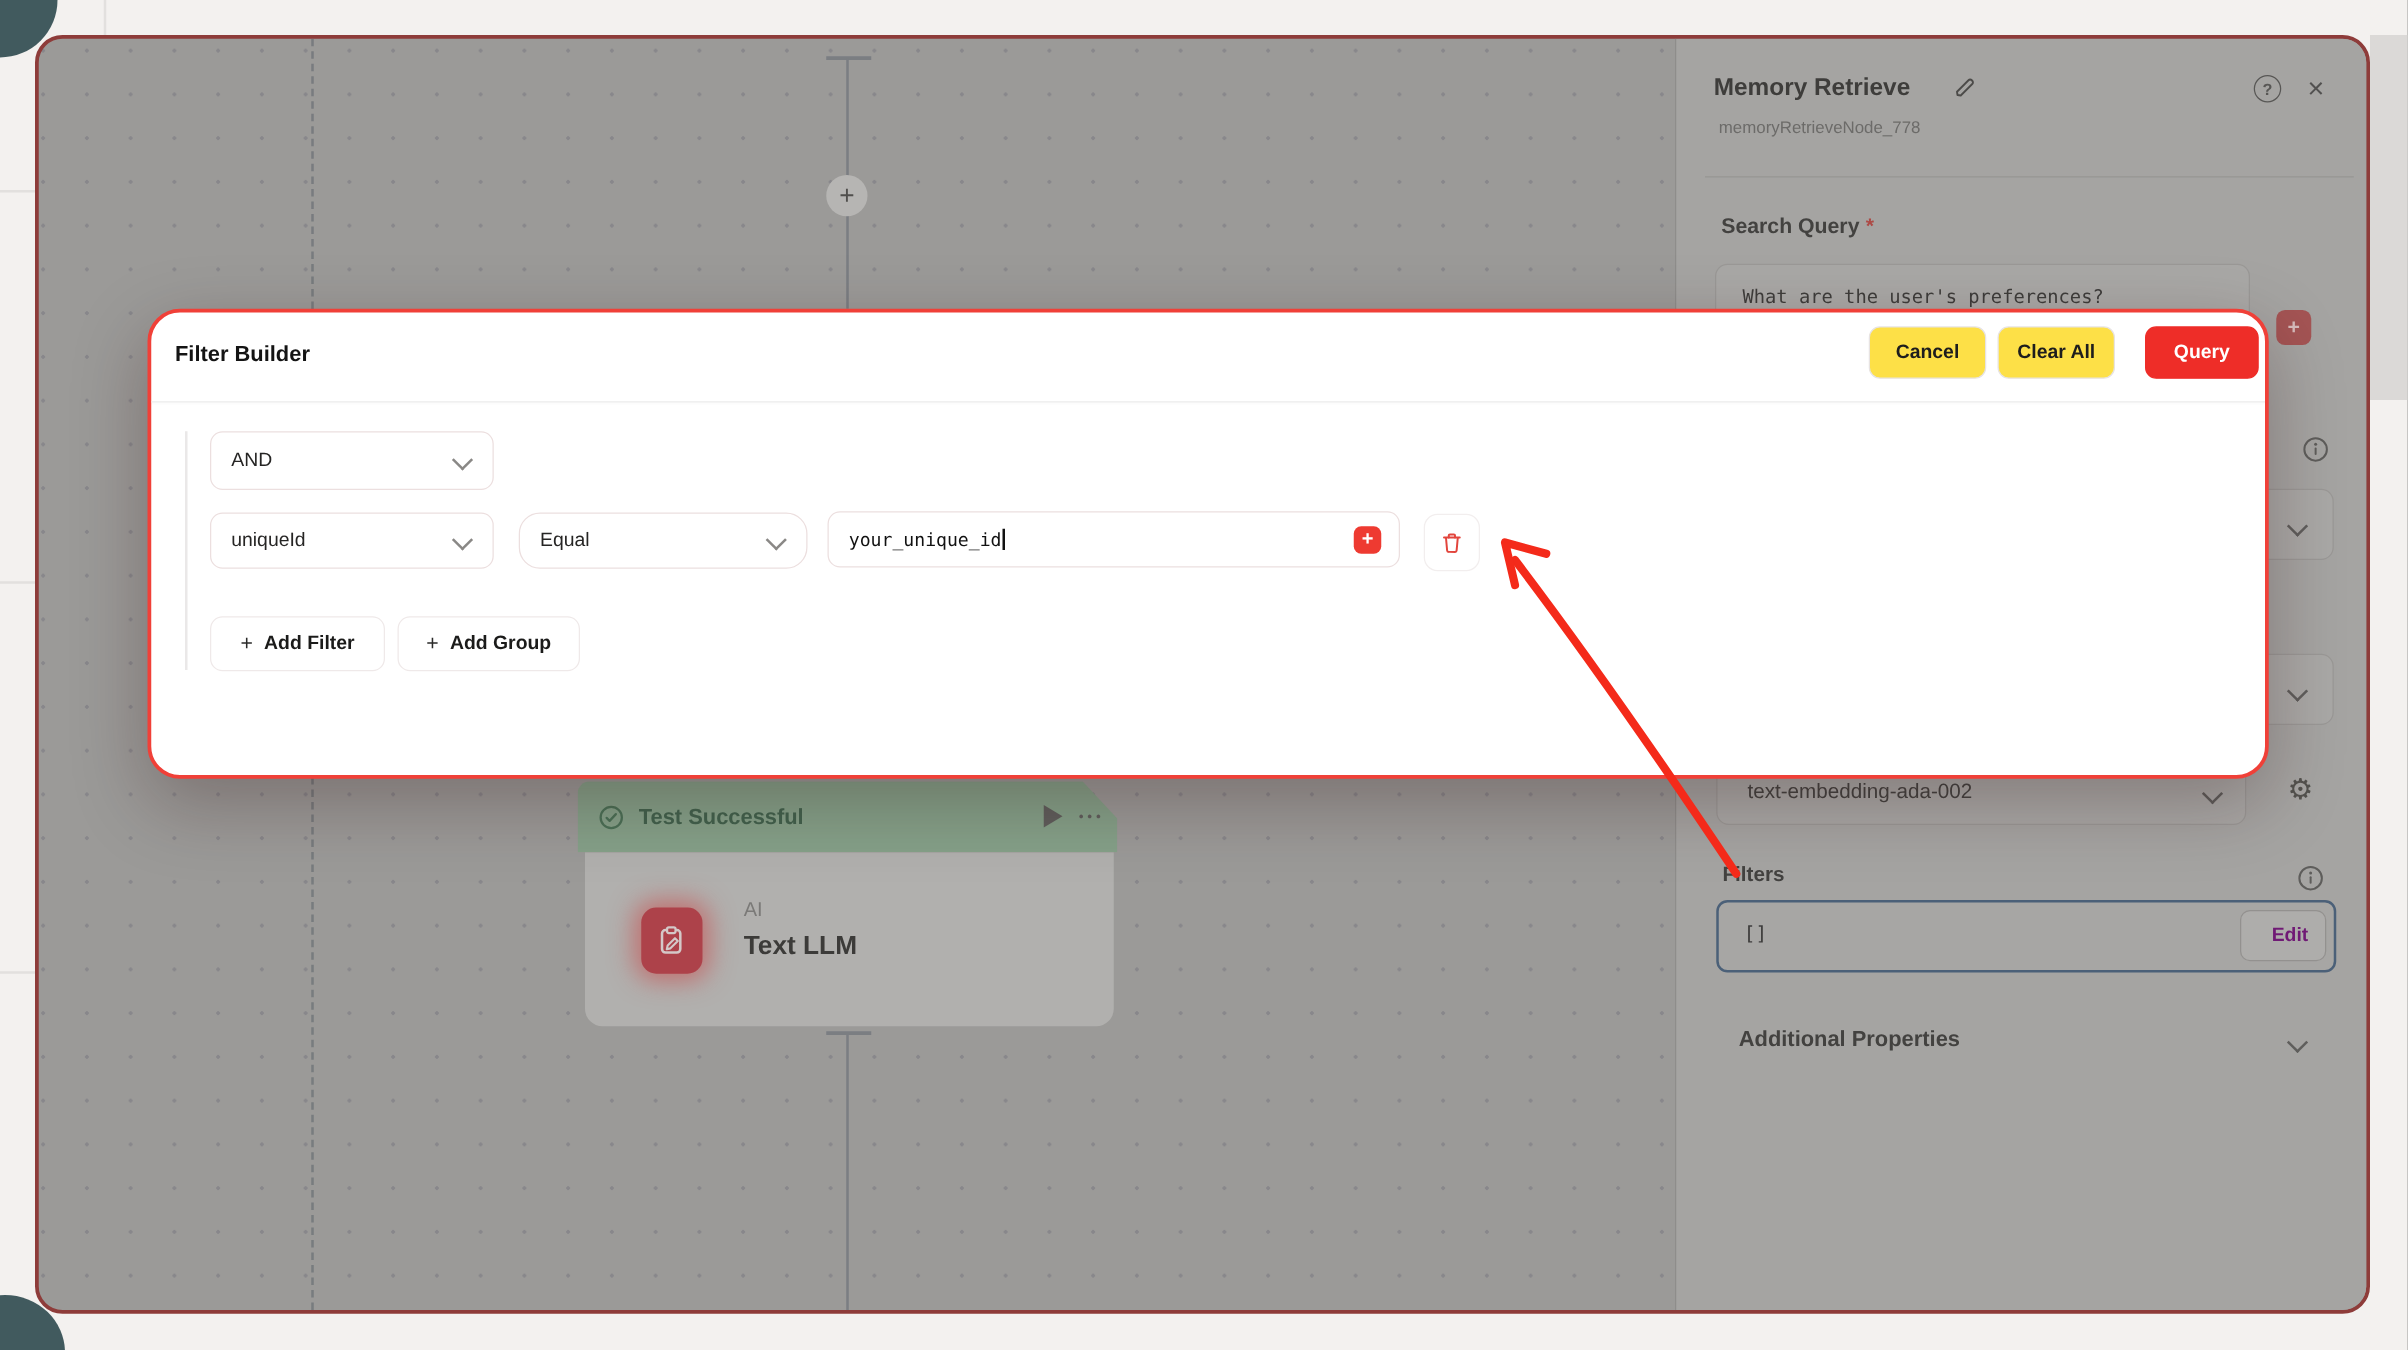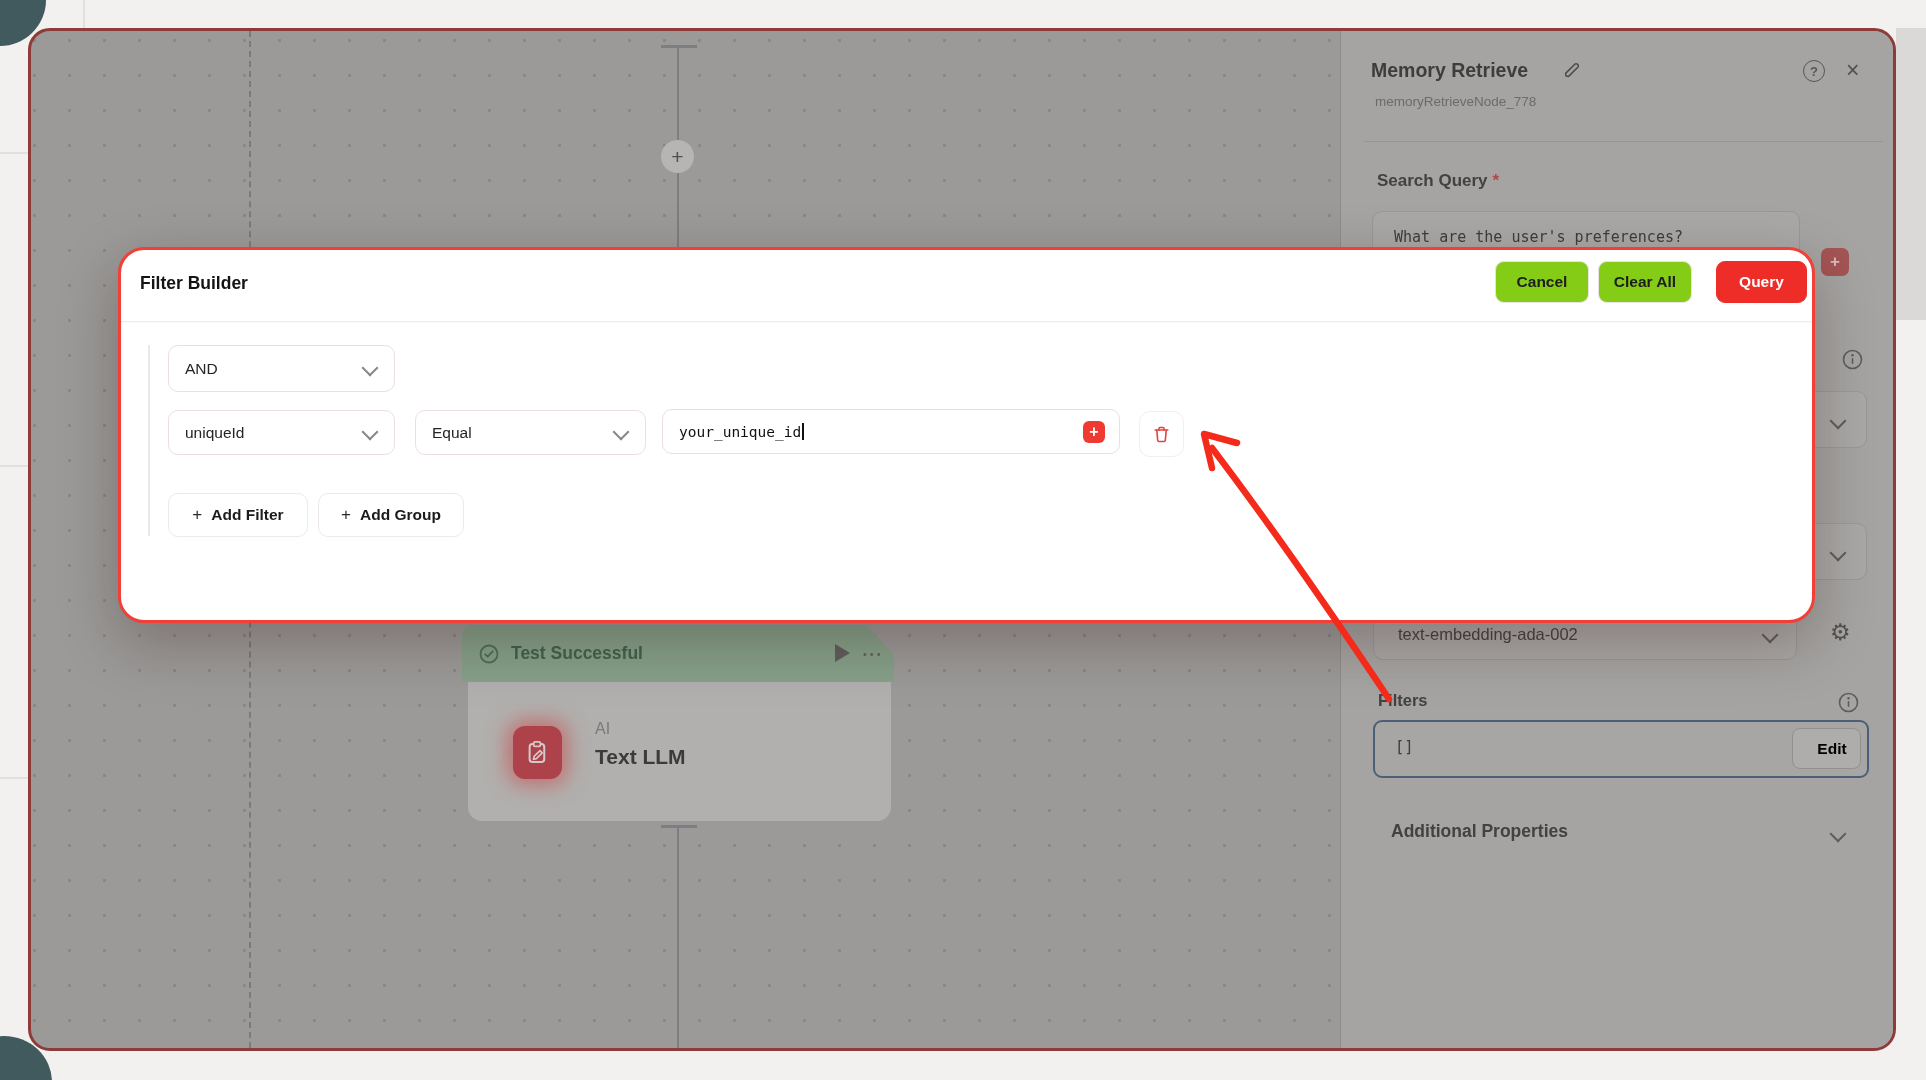--- a/index.html
+++ b/index.html
@@ -70,32 +70,32 @@
     color:#d7bcbc;display:flex;align-items:center;justify-content:center;font-size:17px;font-weight:700;
   }
   .circle-ico{position:absolute;width:22px;height:22px;border-radius:50%;border:1.6px solid #585755;box-sizing:border-box;
     display:flex;align-items:center;justify-content:center;color:#585755;font-size:13px;font-weight:600;}
   .x-ico{position:absolute;color:#525150;font-size:23px;line-height:20px;font-weight:400;}
   .gear{position:absolute;font-family:"DejaVu Sans", sans-serif;color:#53524e;font-size:23px;}
   .filters-box{position:absolute;left:32px;top:689px;width:496px;height:58px;background:#a7a6a4;
     border:2px solid #4b6078;border-radius:9px;box-sizing:border-box;}
   .edit-btn{position:absolute;left:417px;top:6px;width:69px;height:41px;background:#aeadab;border:1px solid #93918f;
     border-radius:8px;box-sizing:border-box;display:flex;align-items:center;justify-content:center;
-    color:#000000;font-size:15.5px;font-weight:600;padding-left:11px;}
+    color:#701a75;font-size:15.5px;font-weight:600;padding-left:11px;}
   .addprop{position:absolute;left:50px;top:790px;color:#434240;font-size:17.5px;font-weight:700;}
 
   
   #modal{
     position:absolute;left:87px;top:216px;width:1697px;height:376px;background:#ffffff;
     border:3px solid #f04038;border-radius:26px;box-sizing:border-box;
     box-shadow:0 20px 60px rgba(40,10,10,.28);
   }
   .m-title{position:absolute;left:19px;top:23px;color:#141414;font-size:17.5px;font-weight:700;}
   .m-divider{position:absolute;left:0;top:71px;width:100%;height:1px;background:#ececec;box-shadow:0 1px 2px rgba(0,0,0,.04);}
-  .m-btn{position:absolute;top:11px;height:42px;background:#84cc16;border:1px solid #e7e3e3;border-radius:9px;
+  .m-btn{position:absolute;top:11px;height:42px;background:#fde047;border:1px solid #e7e3e3;border-radius:9px;
     box-sizing:border-box;display:flex;align-items:center;justify-content:center;
     color:#1d1d1d;font-size:15.5px;font-weight:600;}
   .m-btn.save{background:#ee2d28;border-color:#ee2d28;color:#fff;}
   .group-line{position:absolute;left:27px;top:95px;width:2px;height:191px;background:#eae8e8;}
   .m-sel{position:absolute;background:#fff;border:1.5px solid #ecdfdf;border-radius:10px;box-sizing:border-box;}
   .m-sel .lbl{position:absolute;left:16px;top:50%;transform:translateY(-50%);color:#262524;font-size:15.5px;}
   .m-sel .chev{border-color:#8a8886;position:absolute;right:18px;top:50%;margin-top:-7px;}
   .m-input{position:absolute;left:541px;top:159px;width:458px;height:45px;background:#fff;
     border:1.5px solid #ecdfdf;border-radius:10px;box-sizing:border-box;}
   .m-input .val{position:absolute;left:16px;top:13px;color:#111;font-size:14.5px;}
@@ -216,21 +216,21 @@
 
     <div class="m-sel" style="left:47px;top:95px;width:227px;height:47px;">
       <span class="lbl">AND</span>
       <span class="chev"></span>
     </div>
 
     <div class="m-sel" style="left:47px;top:160px;width:227px;height:45px;">
       <span class="lbl">uniqueId</span>
       <span class="chev"></span>
     </div>
-    <div class="m-sel" style="left:294px;top:160px;width:231px;height:45px;">
+    <div class="m-sel" style="left:294px;top:160px;width:231px;height:45px;border-radius:17px;">
       <span class="lbl">Equal</span>
       <span class="chev"></span>
     </div>
     <div class="m-input">
       <span class="val mono"><span>your_unique_id</span><span class="caret"></span></span>
       <span class="plus-in">+</span>
     </div>
     <div class="trash-btn">
       <svg width="19" height="19" viewBox="0 0 19 19">
         <path d="M3.2 5 h12.6" stroke="#e2453d" stroke-width="1.6" stroke-linecap="round" fill="none"></path>

